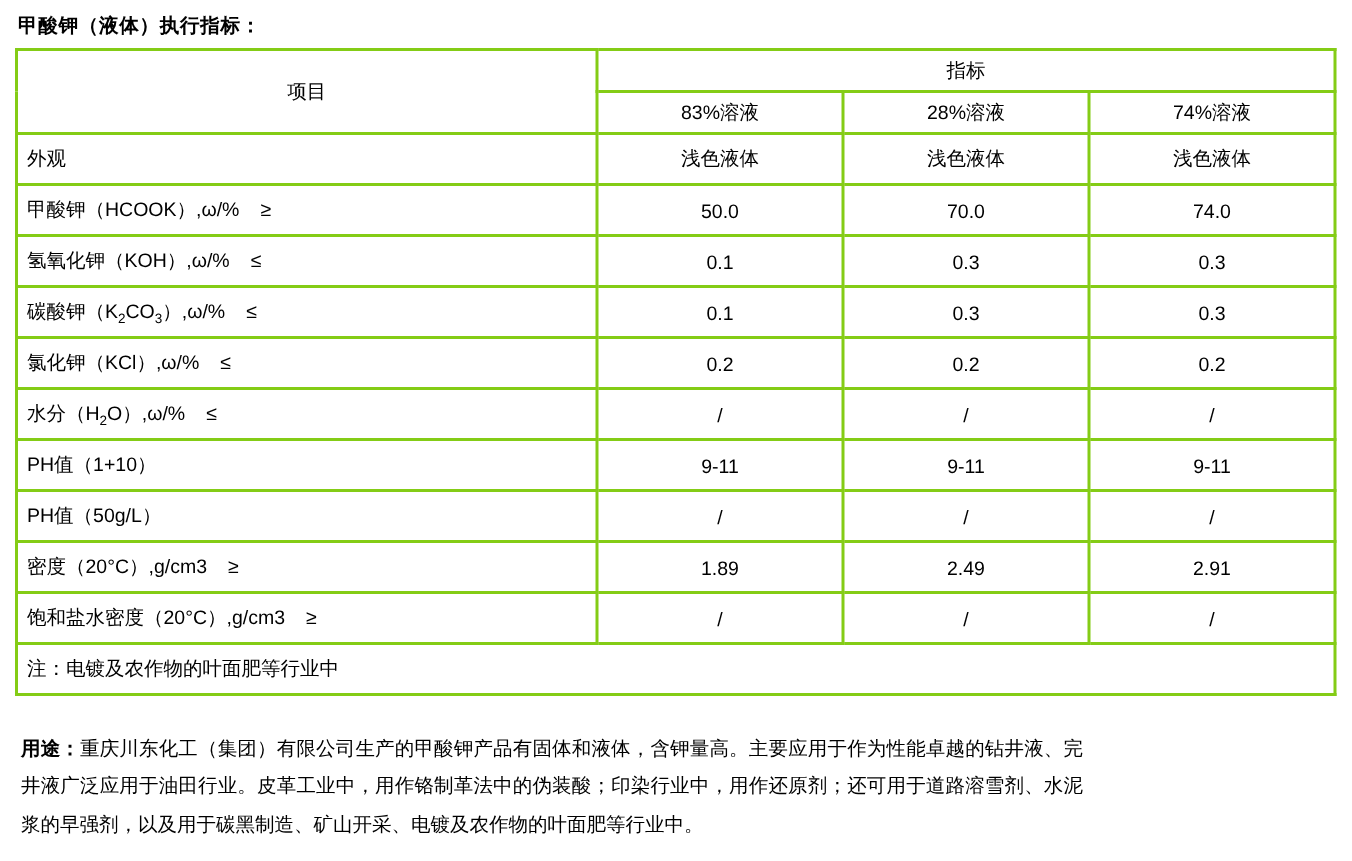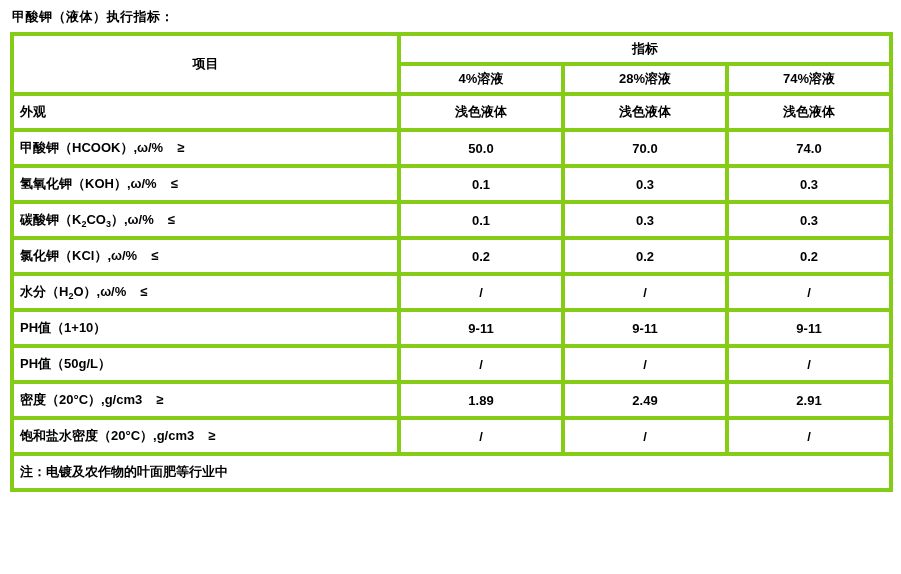--- a/index.html
+++ b/index.html
@@ -26,23 +26,23 @@
     margin: 0 0 6px 2px;
     letter-spacing: 0.5px;
   }
   table.spec {
     border-collapse: collapse;
     width: 881px;
     table-layout: fixed;
     font-size: 13px;
   }
   table.spec td, table.spec th {
-    border: 4px solid #84cc16;
+    border: 2px solid #84cc16;
     padding: 4px 6px;
-    font-weight: bold;
+    font-weight: normal;
     vertical-align: middle;
   }
   .col-item { width: 387px; }
   .col-val { width: 164px; }
   .th-item {
     text-align: center;
     vertical-align: middle;
   }
   .th-group {
     text-align: center;
@@ -95,21 +95,21 @@
       <col class="col-val">
       <col class="col-val">
       <col class="col-val">
     </colgroup>
     <thead>
       <tr>
         <th class="th-item" rowspan="2">项目</th>
         <th class="th-group" colspan="3">指标</th>
       </tr>
       <tr>
-        <th class="th-sub">4%溶液</th>
+        <th class="th-sub">83%溶液</th>
         <th class="th-sub">28%溶液</th>
         <th class="th-sub">74%溶液</th>
       </tr>
     </thead>
     <tbody>
 
       <tr>
         <td class="item-cell">外观</td>
         <td class="val-cell">浅色液体</td>
         <td class="val-cell">浅色液体</td>
@@ -179,14 +179,17 @@
         <td class="val-cell">/</td>
       </tr>
 
       <tr>
         <td class="note-cell" colspan="4">注：电镀及农作物的叶面肥等行业中</td>
       </tr>
 
     </tbody>
   </table>
 
+  <div class="usage">
+    <span class="usage-label">用途：</span><span>重庆川东化工（集团）有限公司生产的甲酸钾产品有固体和液体，含钾量高。主要应用于作为性能卓越的钻井液、完井液广泛应用于油田行业。皮革工业中，用作铬制革法中的伪装酸；印染行业中，用作还原剂；还可用于道路溶雪剂、水泥浆的早强剂，以及用于碳黑制造、矿山开采、电镀及农作物的叶面肥等行业中。</span>
+  </div>
 
 </div>
 
 </body></html>

